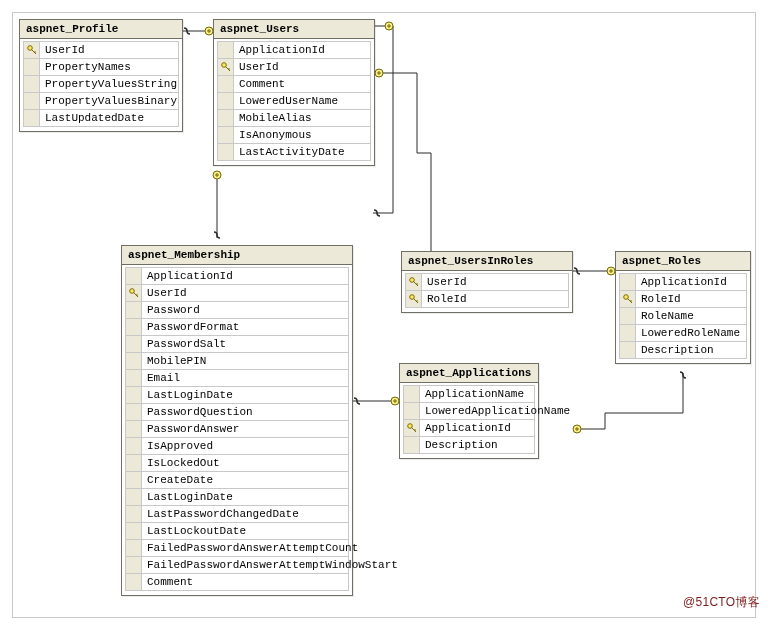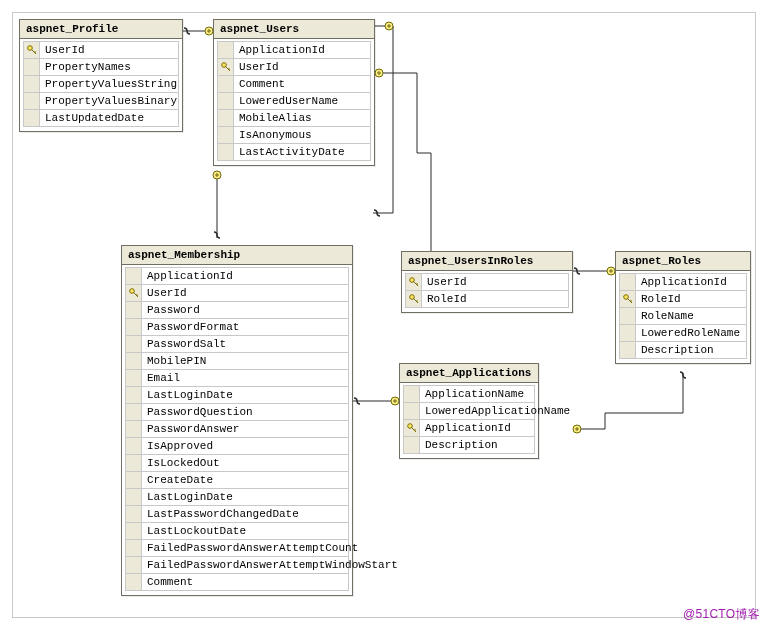--- a/index.html
+++ b/index.html
@@ -65,22 +65,22 @@
   .key-icon svg { display: block; }
   .conn-svg {
     position: absolute;
     left: 0; top: 0;
     width: 744px; height: 606px;
     pointer-events: none;
   }
   .watermark {
     position: absolute;
     right: 10px;
-    bottom: 10px;
-    color: #a21caf;
+    bottom: 22px;
+    color: #7f1d1d;
     font-size: 12px;
     font-family: Arial, sans-serif;
     letter-spacing: 0.3px;
   }
 </style>
 </head>
 <body>
 
 <div class="canvas">
 

